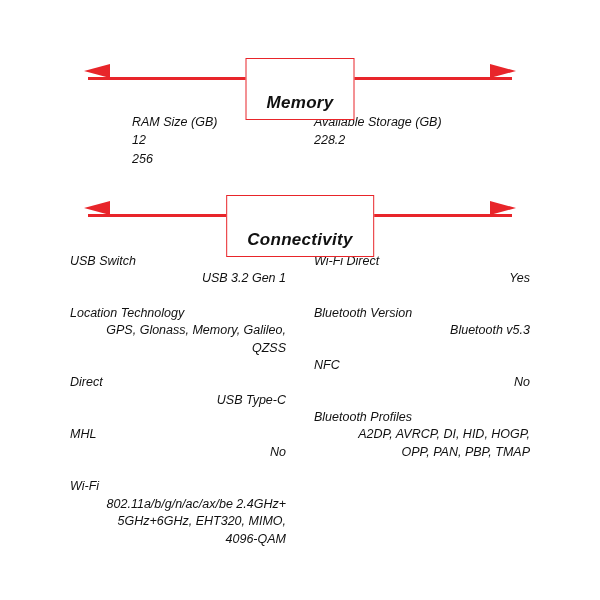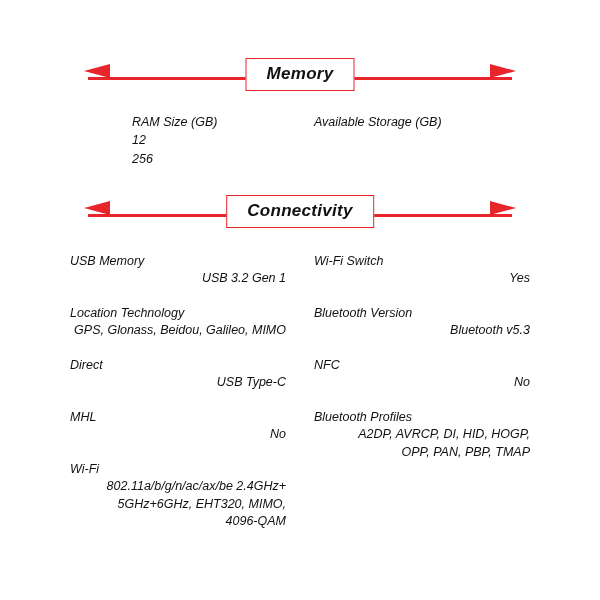--- a/index.html
+++ b/index.html
@@ -64,20 +64,21 @@
     z-index: 3;
   }
   .section-header .titlebox span {
     display: block;
     font-style: italic;
     font-weight: bold;
     font-size: 17px;
     letter-spacing: 0.3px;
     color: #111111;
     white-space: nowrap;
+    margin-top: 29px;
   }
 
   
   .spec-grid {
     display: grid;
     grid-template-columns: 1fr 1fr;
     column-gap: 28px;
     padding: 0 70px 0 70px;
     box-sizing: border-box;
   }
@@ -141,63 +142,64 @@
         <div class="spec-label">RAM Size (GB)</div>
         <div class="spec-value">12</div>
       </div>
       <div class="mem-cell">
         <div class="spec-value"> 256</div>
       </div>
     </div>
     <div class="col mem-right">
       <div class="mem-cell">
         <div class="spec-label">Available Storage (GB)</div>
+        <div class="spec-value">228.2</div>
       </div>
     </div>
   </div>
 
   <div style="height:22px;"></div>
 
   <div class="section-header">
     <div class="bar"></div>
     <div class="wedge-left"></div>
     <div class="wedge-right"></div>
     <div class="titlebox">
       <span>Connectivity</span>
     </div>
   </div>
 
   <div class="spec-grid conn-grid">
     <div class="col">
       <div class="conn-item">
-        <div class="spec-label">USB Memory</div>
+        <div class="spec-label">USB Switch</div>
         <div class="spec-value">USB 3.2 Gen 1</div>
       </div>
       <div class="conn-item">
         <div class="spec-label">Location Technology</div>
-        <div class="spec-value">GPS, Glonass, Beidou, Galileo, MIMO</div>
+        <div class="spec-value">GPS, Glonass, Memory, Galileo, QZSS</div>
       </div>
       <div class="conn-item">
         <div class="spec-label">Direct</div>
         <div class="spec-value">USB Type-C</div>
       </div>
       <div class="conn-item">
         <div class="spec-label">MHL</div>
         <div class="spec-value">No</div>
       </div>
       <div class="conn-item">
         <div class="spec-label">Wi-Fi</div>
         <div class="spec-value">802.11a/b/g/n/ac/ax/be 2.4GHz+
 5GHz+6GHz, EHT320, MIMO,
 4096-QAM</div>
       </div>
     </div>
     <div class="col">
       <div class="conn-item">
-        <div class="spec-label">Wi-Fi Switch</div>
+        <div class="spec-label">Wi-Fi Direct</div>
         <div class="spec-value">Yes</div>
       </div>
       <div class="conn-item">
         <div class="spec-label">Bluetooth Version</div>
         <div class="spec-value">Bluetooth v5.3</div>
       </div>
       <div class="conn-item">
         <div class="spec-label">NFC</div>
         <div class="spec-value">No</div>
       </div>

